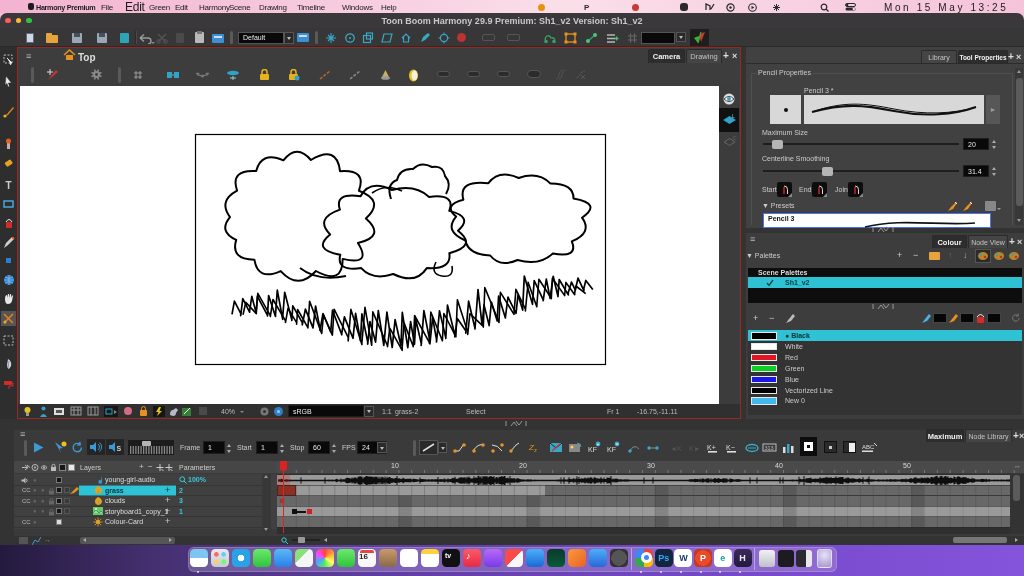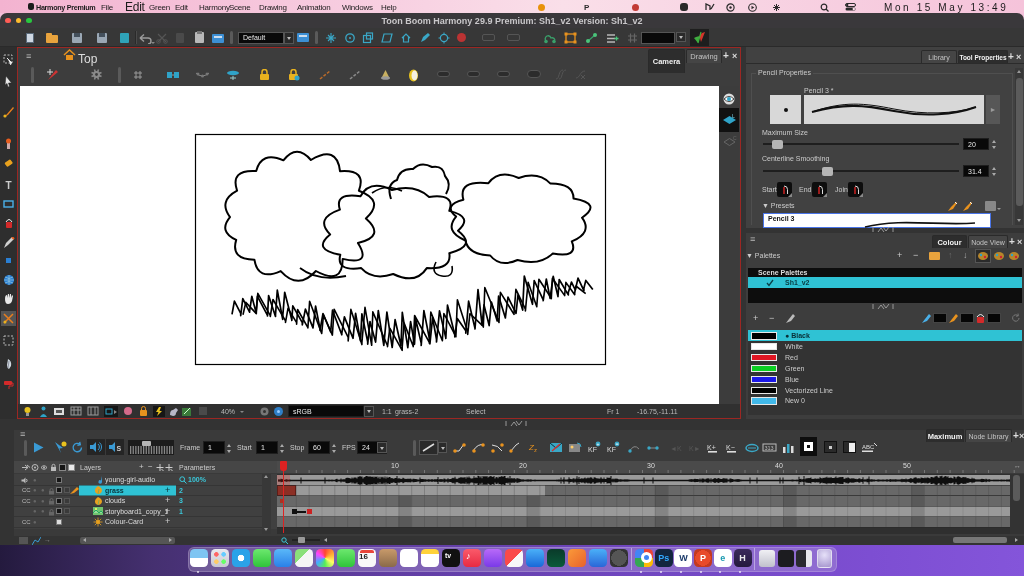--- a/index.html
+++ b/index.html
@@ -24,21 +24,21 @@
 <div class="abs" style="left:0;top:0;width:1024px;height:13px;background:linear-gradient(90deg,#f3b3d0,#f7cde0 35%,#fadfe9 55%,#f5c3da 100%)">
 <div class="abs" style="left:28px;top:3px;width:6px;height:7px;background:#1b1b1b;border-radius:2px 2px 2.5px 2.5px"></div>
 <div class="tx" style="left:36px;top:2.5px;font-weight:bold;font-size:7.2px;letter-spacing:-0.3px;color:#1b1b1b">Harmony Premium</div>
 <div class="tx" style="left:101px;top:2.5px;font-size:8px;letter-spacing:-0.25px;color:#1b1b1b">File</div>
 <div class="tx" style="left:125px;top:0;font-size:12px;letter-spacing:-0.25px;color:#1b1b1b">Edit</div>
 <div class="tx" style="left:149px;top:2.5px;font-size:8px;letter-spacing:-0.25px;color:#1b1b1b">Green</div>
 <div class="tx" style="left:175px;top:2.5px;font-size:8px;letter-spacing:-0.25px;color:#1b1b1b">Edit</div>
 <div class="tx" style="left:199px;top:2.5px;font-size:8px;letter-spacing:-0.25px;color:#1b1b1b">Harmony</div>
 <div class="tx" style="left:229px;top:2.5px;font-size:8px;letter-spacing:-0.25px;color:#1b1b1b">Scene</div>
 <div class="tx" style="left:259px;top:2.5px;font-size:8px;letter-spacing:-0.25px;color:#1b1b1b">Drawing</div>
-<div class="tx" style="left:297px;top:2.5px;font-size:8px;letter-spacing:-0.25px;color:#1b1b1b">Animation</div>
+<div class="tx" style="left:297px;top:2.5px;font-size:8px;letter-spacing:-0.25px;color:#1b1b1b">Timeline</div>
 <div class="tx" style="left:342px;top:2.5px;font-size:8px;letter-spacing:-0.25px;color:#1b1b1b">Windows</div>
 <div class="tx" style="left:381px;top:2.5px;font-size:8px;letter-spacing:-0.25px;color:#1b1b1b">Help</div>
 <div class="abs" style="left:538px;top:3.5px;width:7px;height:7px;border-radius:50%;background:#e8920a"></div>
 <div class="tx" style="left:584px;top:2.5px;font-size:8px;font-weight:bold;color:#2a2a2a">P</div>
 <div class="abs" style="left:632px;top:3.5px;width:7px;height:7px;border-radius:50%;background:#c23b35"></div>
 <div class="abs" style="left:680px;top:3px;width:8px;height:8px;border-radius:3px;background:#2a2a2a"></div>
 <svg class="abs" style="left:705px;top:3px" width="10" height="8">
       <path d="M1,7 V1 L5,3 V7 M6,6 L9,1" stroke="#2a2a2a" fill="none" stroke-width="1.3"></path>
     </svg>
 <svg class="abs" style="left:726px;top:2.5px" width="9" height="9">
@@ -55,21 +55,21 @@
 <svg class="abs" style="left:820px;top:2.5px" width="9" height="9">
       <circle cx="4" cy="4" r="2.8" fill="none" stroke="#2a2a2a" stroke-width="1.2"></circle>
       <path d="M6,6 L8.5,8.5" stroke="#2a2a2a" stroke-width="1.2"></path>
     </svg>
 <svg class="abs" style="left:845px;top:3px" width="11" height="8">
       <rect x="0.5" y="0.5" width="10" height="3" rx="1.5" fill="none" stroke="#2a2a2a"></rect>
       <rect x="0.5" y="4.5" width="10" height="3" rx="1.5" fill="#2a2a2a"></rect>
       <circle cx="2.2" cy="2" r="1.2" fill="#2a2a2a"></circle>
       <circle cx="8.8" cy="6" r="1.2" fill="#fadfe9"></circle>
     </svg>
-<div class="tx" style="left:884px;top:1.5px;font-size:10px;letter-spacing:2.6px;color:#1b1b1b">Mon 15 May 13:49</div>
+<div class="tx" style="left:884px;top:1.5px;font-size:10px;letter-spacing:2.6px;color:#1b1b1b">Mon 15 May 13:25</div>
 </div>
 <div class="abs" style="left:0;top:13px;width:1024px;height:15px;background:#3a383b;border-radius:7px 7px 0 0"></div>
 <div class="abs" style="left:5.2px;top:17.7px;width:5.6px;height:5.6px;border-radius:50%;background:#ff5d56"></div>
 <div class="abs" style="left:15.7px;top:17.7px;width:5.6px;height:5.6px;border-radius:50%;background:#febb2e"></div>
 <div class="abs" style="left:26.2px;top:17.7px;width:5.6px;height:5.6px;border-radius:50%;background:#29c73f"></div>
 <div class="tx" style="left:512px;top:15.5px;transform:translateX(-50%);font-size:9px;font-weight:bold;color:#c9c7ca">Toon Boom Harmony 29.9 Premium: Sh1_v2 Version: Sh1_v2</div>
 <div class="abs" style="left:0;top:28px;width:1024px;height:19px;background:#373737;border-bottom:1px solid #2a2a2a"></div>
 <div class="abs" style="left:26px;top:33px;width:8px;height:10px;background:#cfd8e2;border:1px solid #5a6a7a"></div>
 <div class="abs" style="left:46px;top:35px;width:12px;height:8px;background:#e8a33d;border-radius:1px"></div>
 <div class="abs" style="left:46px;top:33px;width:6px;height:3px;background:#e8a33d;border-radius:1px"></div>
@@ -248,22 +248,22 @@
     </svg>
   </div>
 <div class="abs" style="left:17px;top:47px;width:724px;height:372px;border:1.5px solid #9b2723;background:#3d3d3d"></div>
 <div class="tx" style="left:26px;top:51px;font-size:9px;color:#bbb">≡</div>
 <div class="ic" style="left:63px;top:49px;width:13px;height:12px">
     <svg width="13" height="12">
       <path d="M1,6 L6.5,1 L12,6" fill="none" stroke="#e8921e" stroke-width="1.5"></path>
       <rect x="3" y="6" width="7" height="5" fill="#e8921e"></rect>
     </svg>
   </div>
-<div class="tx" style="left:78px;top:52px;font-size:12px;font-weight:normal;color:#ddd">Top</div>
-<div class="tab on" style="left:648px;top:49px;width:37px;height:24px">Camera</div>
+<div class="tx" style="left:78px;top:52px;font-size:10px;font-weight:bold;color:#ddd">Top</div>
+<div class="tab on" style="left:648px;top:49px;width:37px;height:14px">Camera</div>
 <div class="tab" style="left:686px;top:49px;width:36px;height:14px">Drawing</div>
 <div class="tx" style="left:723px;top:50px;font-size:10px;font-weight:bold;color:#ddd">+</div>
 <div class="tx" style="left:732px;top:51px;font-size:9px;font-weight:bold;color:#ddd">×</div>
 <div class="grip" style="left:31px;top:67px;height:16px"></div>
 <div class="ic" style="left:45px;top:68px;width:14px;height:14px">
     <svg width="13" height="13">
       <path d="M2,11 L5,7 L10,1 L12,3 L6,8 Z" fill="#c33"></path>
       <path d="M1,3 h6 M4,0 v6" stroke="#ddd"></path>
     </svg>
   </div>

